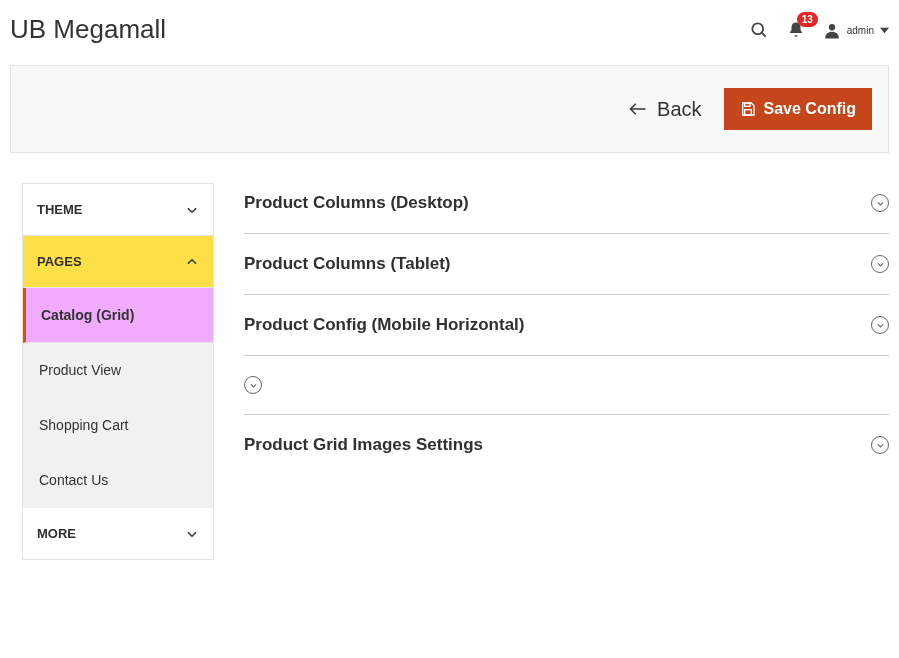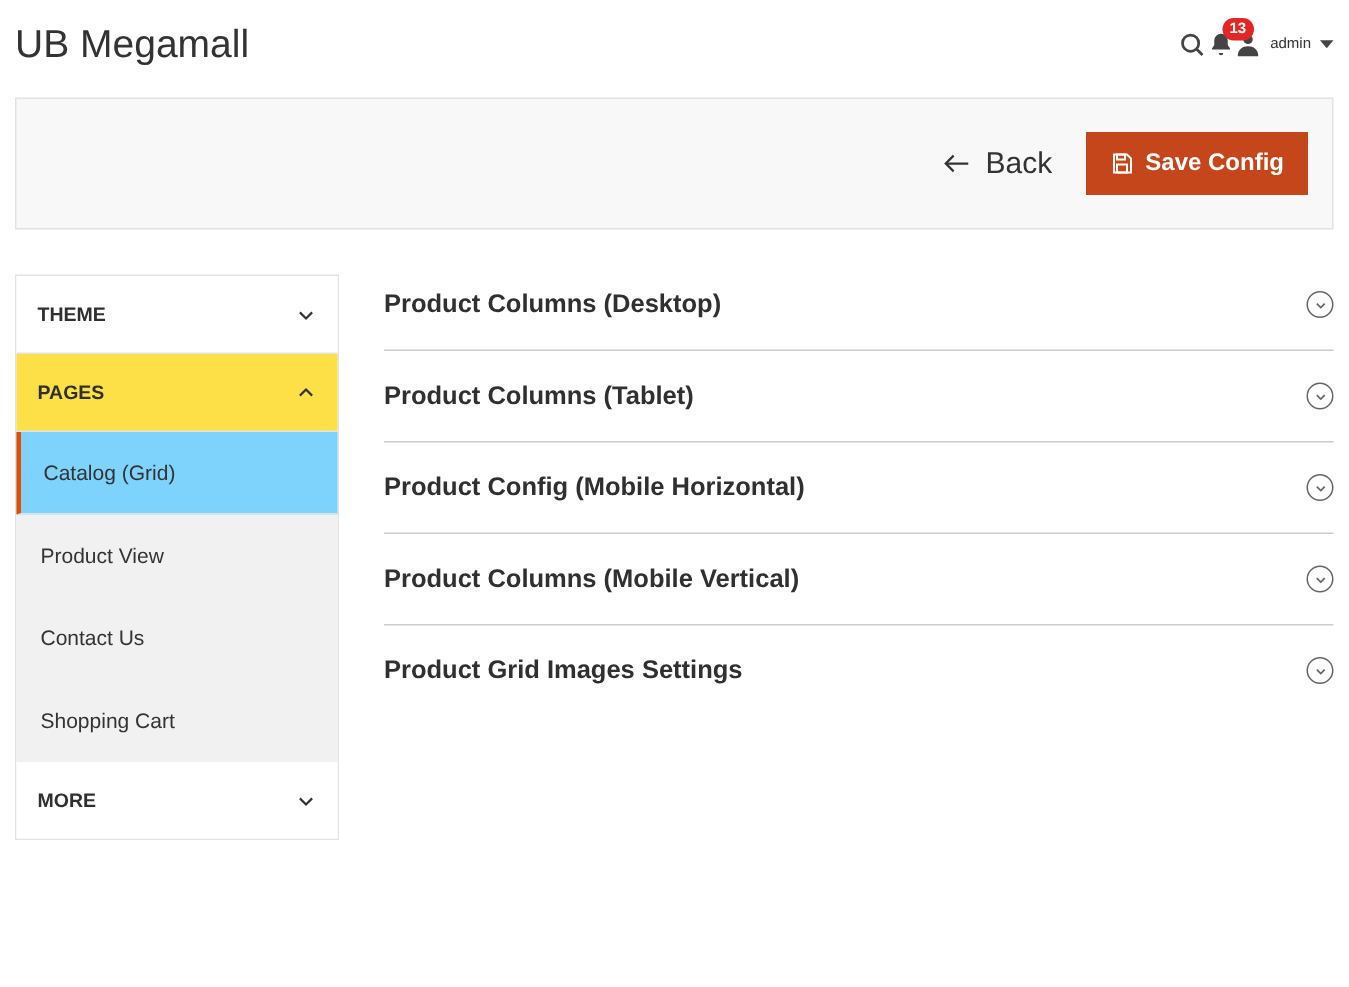--- a/index.html
+++ b/index.html
@@ -1,34 +1,34 @@
 <!DOCTYPE html>
 <html><head>
 <meta charset="utf-8">
 <style>
 * { box-sizing: border-box; margin: 0; padding: 0; }
 body { font-family: -apple-system, BlinkMacSystemFont, "Segoe UI", Helvetica, Arial, sans-serif; color: #333; width: 899px; }
 .header-top { display: flex; align-items: center; justify-content: space-between; padding: 14px 10px 10px 10px; }
 .page-title { font-size: 26px; font-weight: 400; color: #333; }
-.header-icons { display: flex; align-items: center; }
+.header-icons { display: flex; align-items: flex-end; gap: 18px; }
 .icon-btn { cursor: pointer; position: relative; display: flex; align-items: center; }
 .notif-wrap { position: relative; }
 .notif-badge { position: absolute; top: -8px; right: -13px; background: #e22626; color: #fff; font-size: 10px; font-weight: 700; padding: 1px 5px; border-radius: 8px; line-height: 13px; }
 .user-wrap { display: flex; align-items: center; gap: 6px; cursor: pointer; }
 .user-name { font-size: 10px; color: #333; }
 .actions-bar { background: #f8f8f8; border: 1px solid #e3e3e3; display: flex; justify-content: flex-end; align-items: center; padding: 22px 16px; gap: 22px; margin: 10px 10px 30px 10px; }
 .back-link { display: flex; align-items: center; gap: 10px; font-size: 20px; color: #333; cursor: pointer; }
 .save-btn { background: #c6461b; color: #fff; border: none; padding: 12px 16px; font-size: 16px; font-weight: 600; display: flex; align-items: center; gap: 8px; cursor: pointer; }
 .content { display: flex; gap: 30px; padding: 0 10px; }
-.sidebar { width: 216px; border: 1px solid #e3e3e3; }
+.sidebar { width: 192px; border: 1px solid #e3e3e3; margin-left: 12px; }
 .side-panel-header { display: flex; justify-content: space-between; align-items: center; padding: 18px 14px; font-size: 13px; font-weight: 700; text-transform: uppercase; color: #303030; cursor: pointer; background: #fff; border-bottom: 1px solid #e3e3e3; }
 .side-panel-header.dim { background: #fde047; text-align: center; }
 .side-list { background: #f1f1f1; }
 .side-item { padding: 19px 14px 19px 16px; font-size: 14px; color: #333; cursor: pointer; border-bottom: 1px solid #f1f1f1; }
-.side-item.active { background: #7dd3fc; border-left: 3px solid #e04f00; padding-left: 15px; border-bottom: 1px solid #e3e3e3; }
+.side-item.active { background: #f0abfc; border-left: 3px solid #e04f00; padding-left: 15px; border-bottom: 1px solid #e3e3e3; font-weight: bold; }
 .main { flex: 1; text-align: right; }
 .section-row { display: flex; justify-content: space-between; align-items: center; padding: 20px 0; border-bottom: 1px solid #ccc; cursor: pointer; }
 .section-title { font-size: 17px; font-weight: 700; color: #303030; }
 .sec-chevron { width: 18px; height: 18px; border: 1px solid #666; border-radius: 50%; display: flex; align-items: center; justify-content: center; color: #666; }
 svg { display: block; }
 </style>
 </head>
 <body>
 
 <div class="header-top">
@@ -87,22 +87,22 @@
     </div>
     <div class="side-panel-header dim">
       <span>PAGES</span>
       <svg width="14" height="14" viewBox="0 0 24 24" fill="none" stroke="#333" stroke-width="2.5">
           <polyline points="5 15 12 8 19 15"></polyline>
         </svg>
     </div>
     <div class="side-list">
       <div class="side-item active"><span>Catalog (Grid)</span></div>
       <div class="side-item"><span>Product View</span></div>
+      <div class="side-item"><span>Shopping Cart</span></div>
       <div class="side-item"><span>Contact Us</span></div>
-      <div class="side-item"><span>Shopping Cart</span></div>
     </div>
     <div class="side-panel-header" style="border-bottom:none;">
       <span>MORE</span>
       <svg width="14" height="14" viewBox="0 0 24 24" fill="none" stroke="#333" stroke-width="2.5">
           <polyline points="5 9 12 16 19 9"></polyline>
         </svg>
     </div>
   </div>
 
   <div class="main">
@@ -124,21 +124,20 @@
     </div>
     <div class="section-row">
       <span class="section-title">Product Config (Mobile Horizontal)</span>
       <span class="sec-chevron">
           <svg width="9" height="9" viewBox="0 0 24 24" fill="none" stroke="#666" stroke-width="3">
             <polyline points="5 9 12 16 19 9"></polyline>
           </svg>
         </span>
     </div>
     <div class="section-row">
-      <span class="section-title">Product Columns (Mobile Vertical)</span>
       <span class="sec-chevron">
           <svg width="9" height="9" viewBox="0 0 24 24" fill="none" stroke="#666" stroke-width="3">
             <polyline points="5 9 12 16 19 9"></polyline>
           </svg>
         </span>
     </div>
     <div class="section-row" style="border-bottom:none;">
       <span class="section-title">Product Grid Images Settings</span>
       <span class="sec-chevron">
           <svg width="9" height="9" viewBox="0 0 24 24" fill="none" stroke="#666" stroke-width="3">

